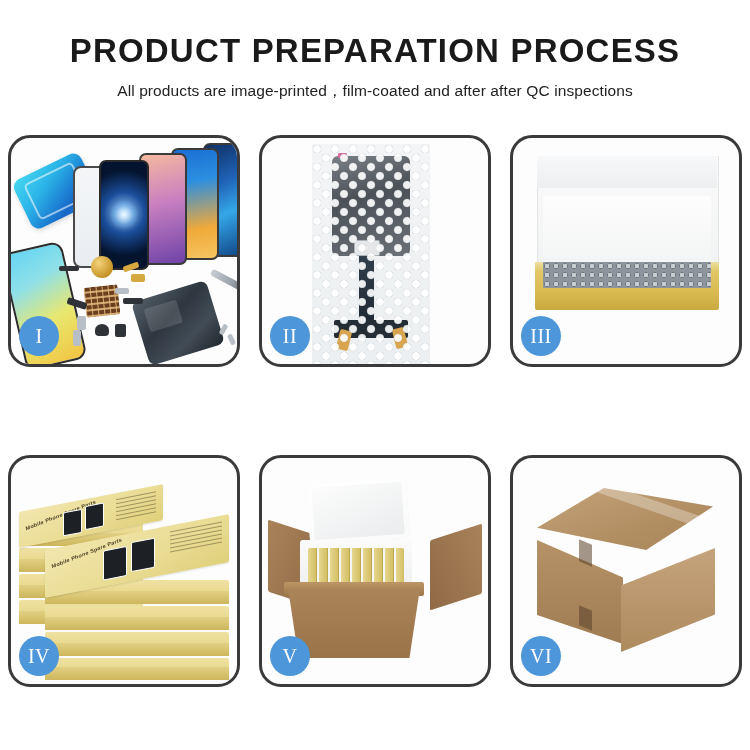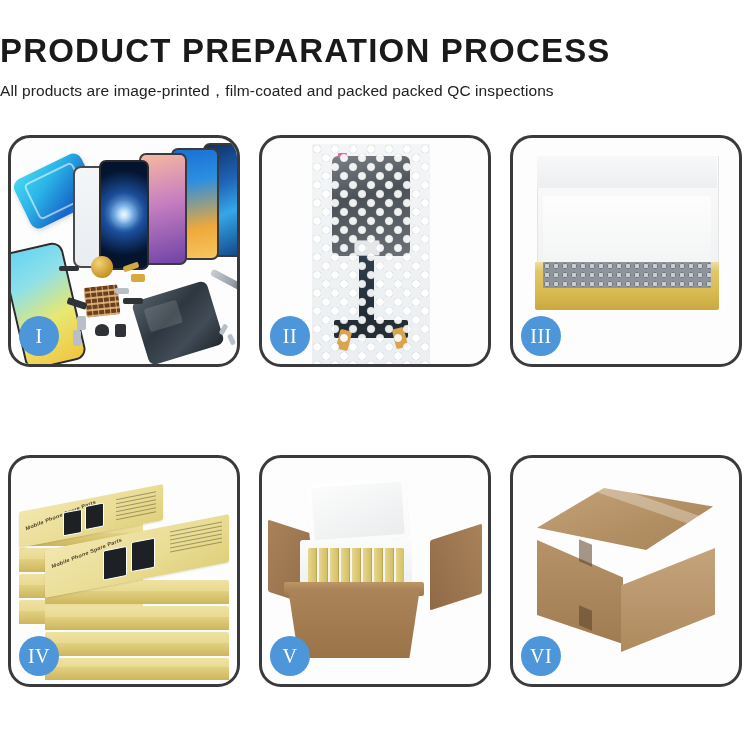--- a/index.html
+++ b/index.html
@@ -6,21 +6,21 @@
   body{
     width:750px;height:750px;
     background:#ffffff;
     font-family:"Liberation Sans", sans-serif;
     overflow:hidden;
     position:relative;
   }
   .page{width:750px;height:750px;position:relative;background:#fff;}
 
   
-  .header{padding-top:34px;}
+  .header{padding-top:34px;text-align:center;}
   .title{
     font-size:33px;font-weight:700;letter-spacing:1.2px;
     color:#1a1a1a;line-height:1;white-space:nowrap;
     font-family:"Liberation Sans", sans-serif;
   }
   .subtitle{
     margin-top:14px;font-size:15.5px;color:#222;letter-spacing:.1px;
     white-space:nowrap;font-family:"Liberation Sans", sans-serif;
   }
 
@@ -268,21 +268,21 @@
   }
   .c6-seam{position:absolute;background:rgba(90,66,42,.55);}
 </style>
 </head>
 <body>
 
 <div class="page">
 
   <div class="header">
     <div class="title">PRODUCT PREPARATION PROCESS</div>
-    <div class="subtitle">All products are image-printed，film-coated and packed packed QC inspections</div>
+    <div class="subtitle">All products are image-printed，film-coated and after after QC inspections</div>
   </div>
 
   <div class="grid">
 
     <div class="row">
 
       <div class="panel p-c1">
         <div class="scene">
           <div class="blue-film"></div>
           <div class="glass"></div>

